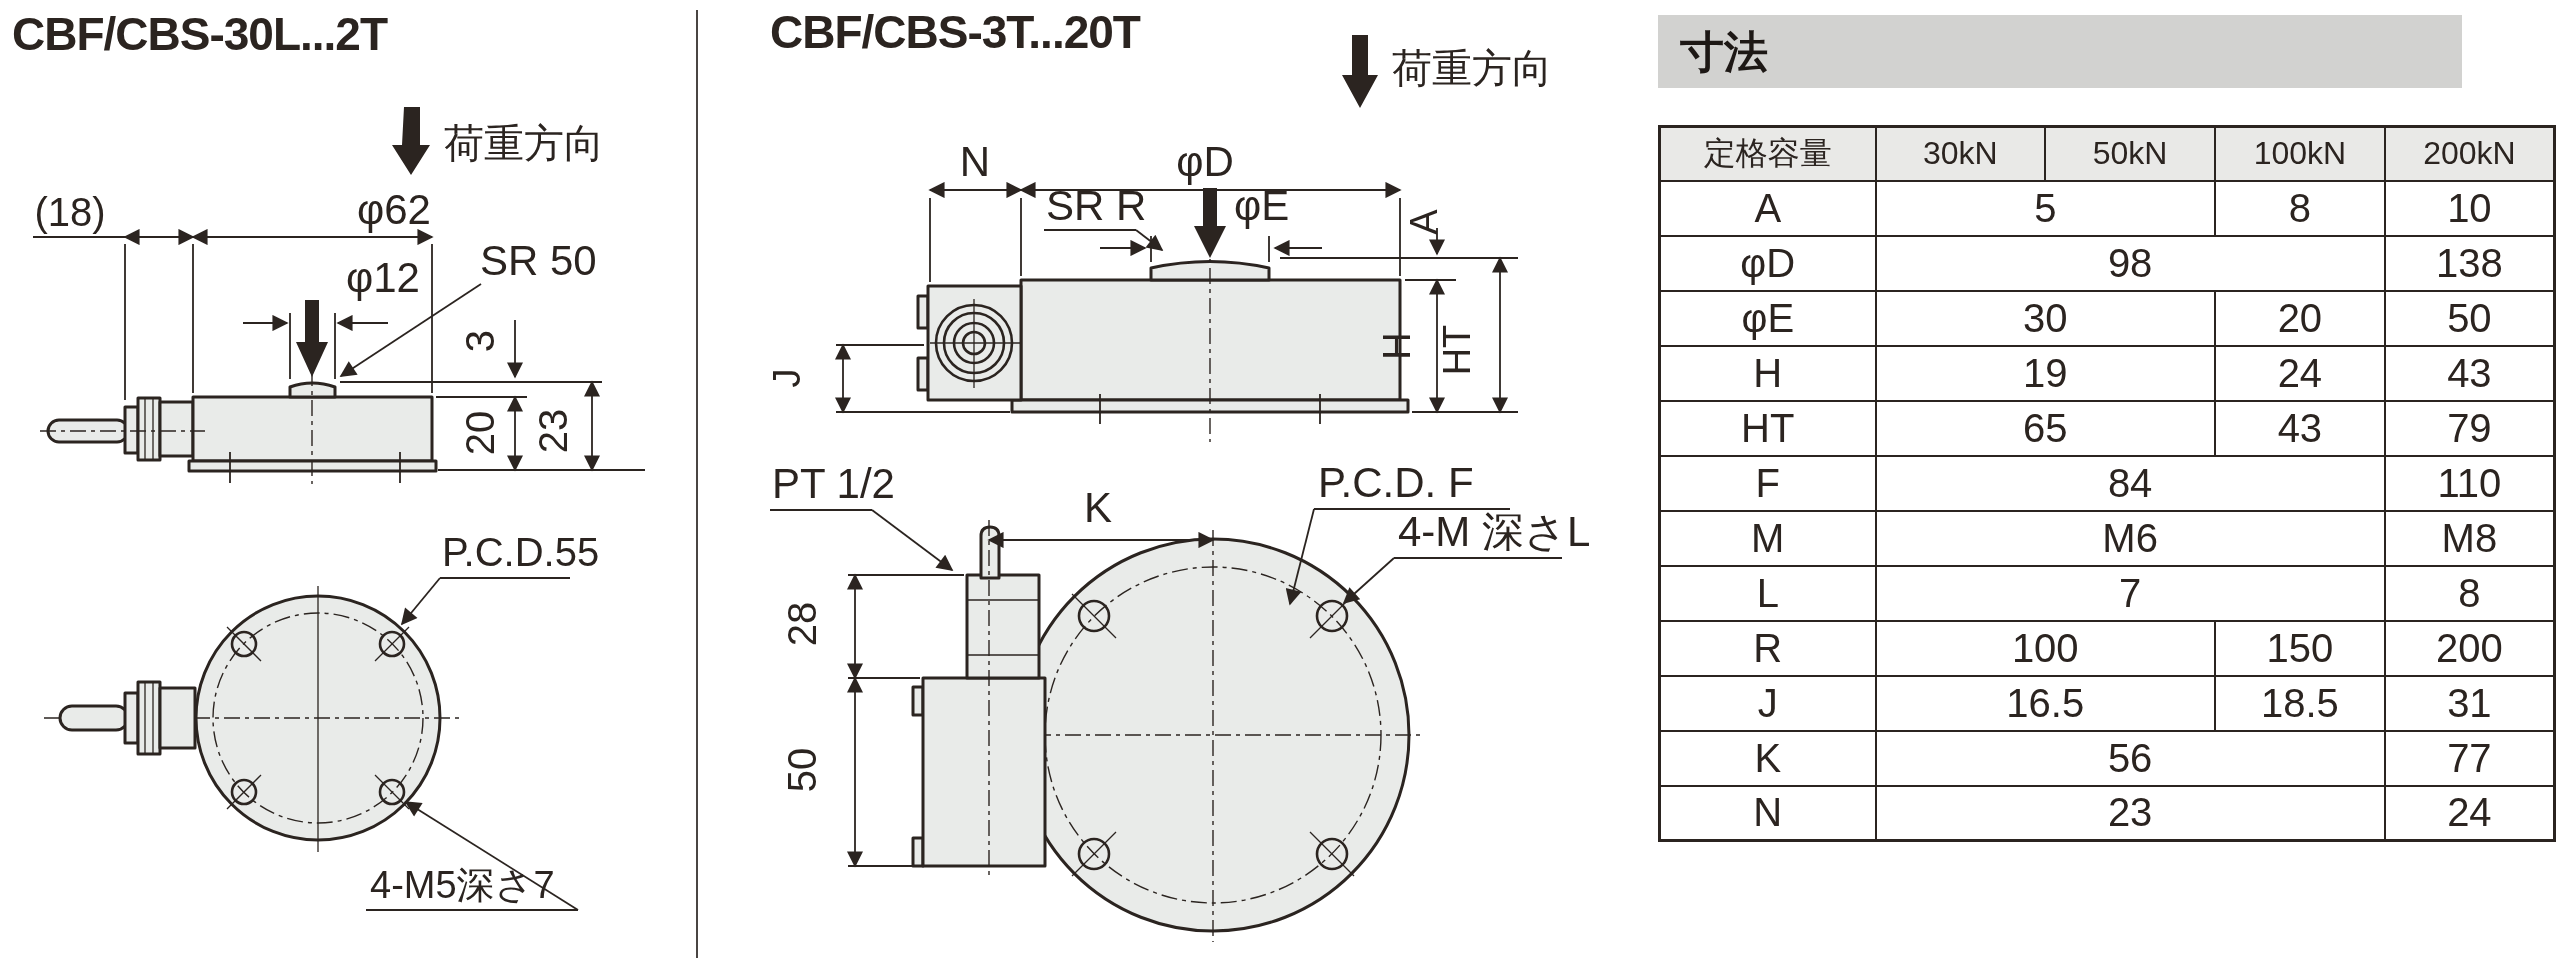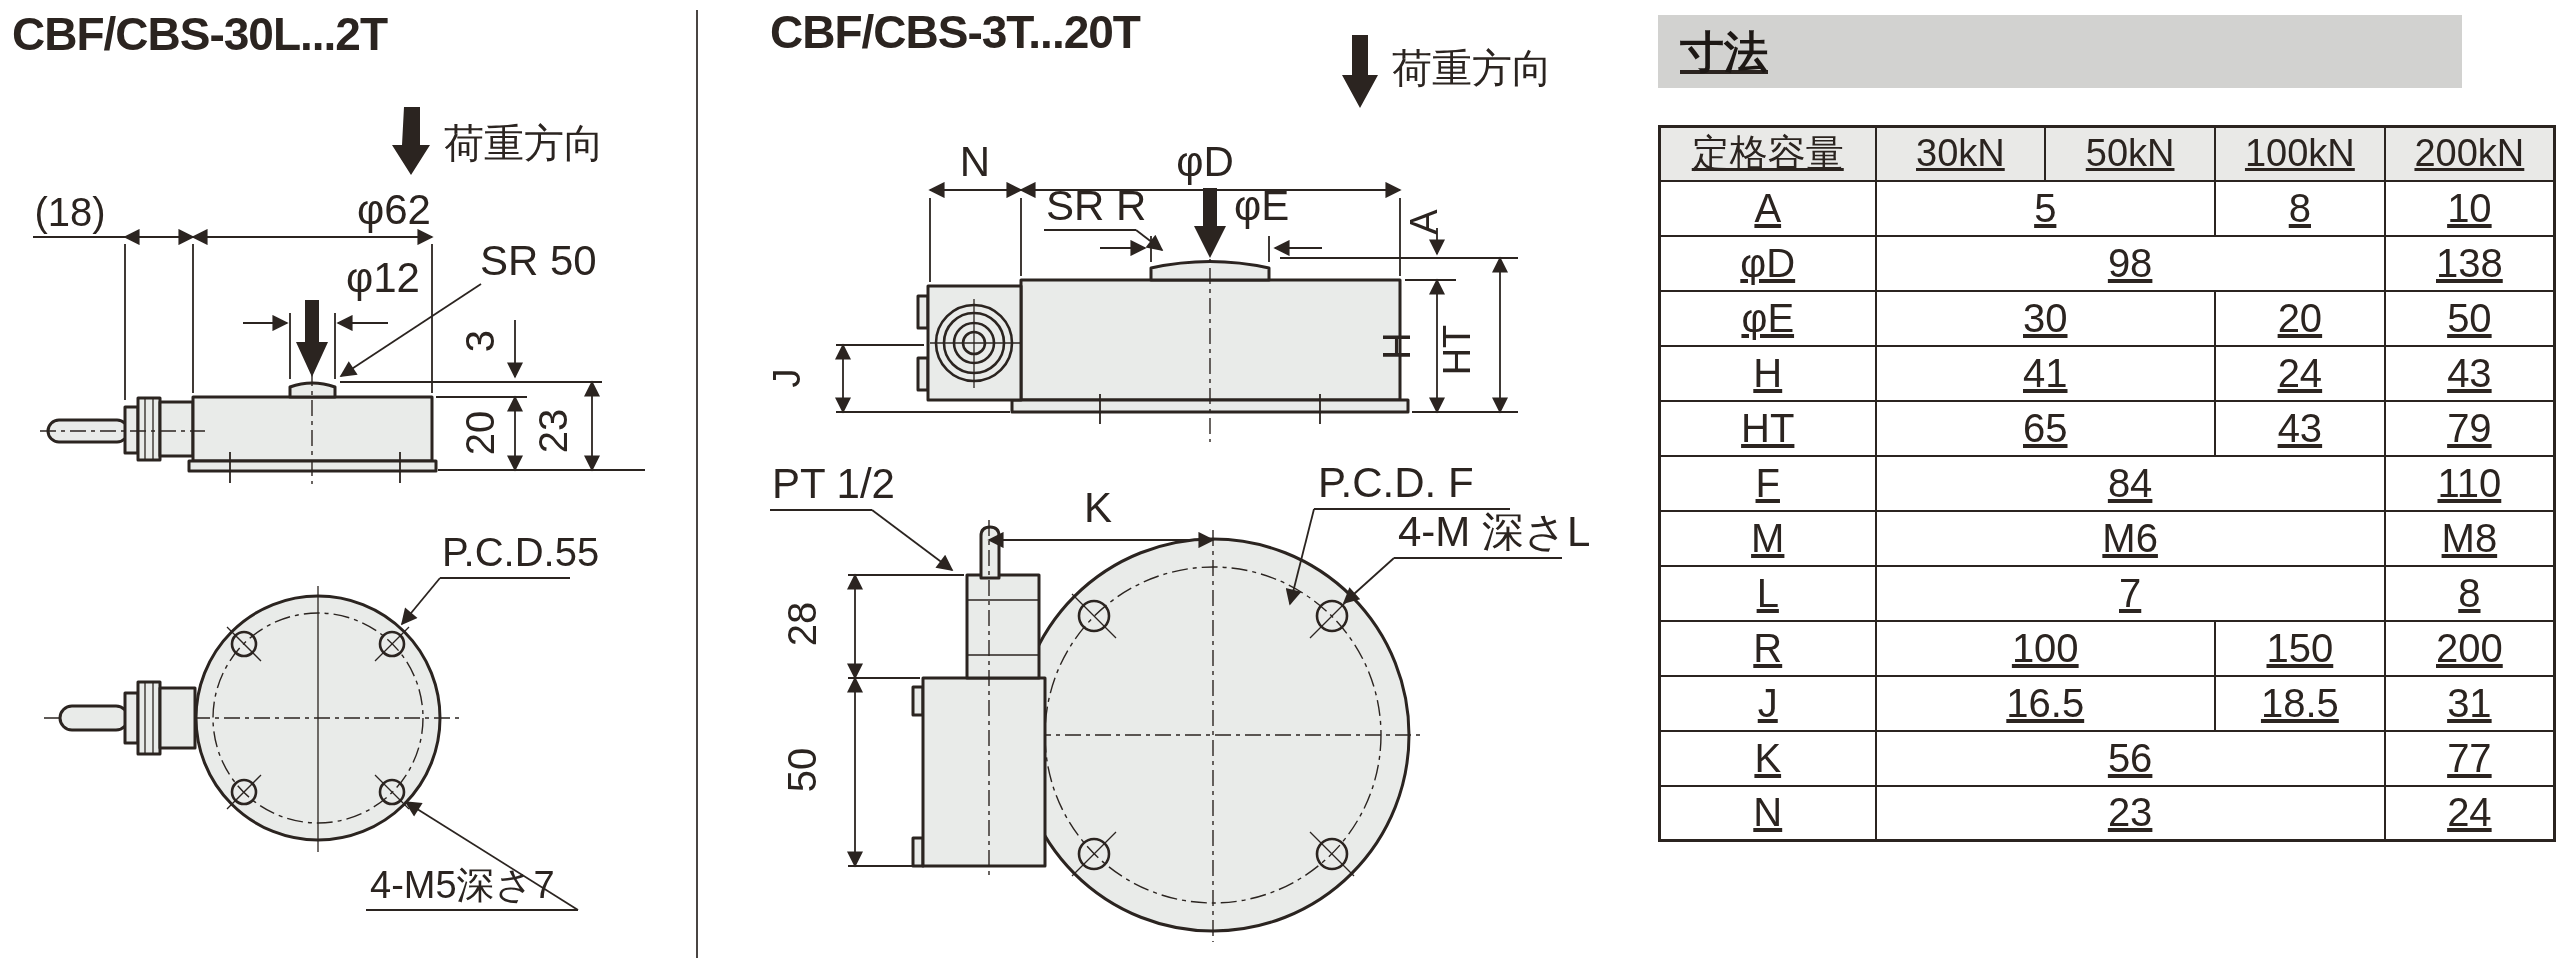--- a/index.html
+++ b/index.html
@@ -16,34 +16,34 @@
   .t-dim-s { font-size:40px; }
   .t-dim-xs{ font-size:38px; }
   .part  { fill:#e9ebe9; stroke:#2b2420; stroke-width:3; stroke-linejoin:round; }
   .hole  { fill:none; stroke:#2b2420; stroke-width:2.6; }
   .dim   { stroke:#2b2420; stroke-width:1.8; fill:none; }
   .thin  { stroke:#2b2420; stroke-width:1.3; fill:none; }
   .cl    { stroke:#2b2420; stroke-width:1.4; fill:none; stroke-dasharray:16 5 4 5; }
   .solid { fill:#2b2420; stroke:none; }
   .divider { stroke:#4a4543; stroke-width:2; }
 
-  .panel { position:absolute; left:1658px; top:0; width:804px;text-decoration:underline; }
+  .panel { position:absolute; left:1658px; top:0; width:804px; }
   .heading-bar {
     margin-top:15px; height:73px; background:#d2d2d0;
     font-size:44px; font-weight:800; line-height:73px; padding-left:22px; color:#1d1815;
   }
   table.spec {
     margin-top:37px; width:898px; table-layout:fixed;
     border-collapse:collapse; border:3px solid #2b2420;
   }
   table.spec th, table.spec td {
     border:2px solid #2b2420; text-align:center; vertical-align:middle;
     font-weight:400; color:#2b2420; background:#ffffff;
   }
-  table.spec th { height:54px; background:#e9e9e7; font-size:38px; }
+  table.spec th { height:54px; background:#e9e9e7; font-size:32px; }
   table.spec td { height:55px; font-size:40px; }
   col.c-label { width:216px; }
 </style>
 </head>
 <body>
 
 <div class="page">
 
   <svg width="1657" height="972" viewBox="0 0 1657 972">
     <defs>
@@ -263,21 +263,21 @@
           <td>138</td>
         </tr>
         <tr>
           <td>φE</td>
           <td colspan="2">30</td>
           <td>20</td>
           <td>50</td>
         </tr>
         <tr>
           <td>H</td>
-          <td colspan="2">41</td>
+          <td colspan="2">19</td>
           <td>24</td>
           <td>43</td>
         </tr>
         <tr>
           <td>HT</td>
           <td colspan="2">65</td>
           <td>43</td>
           <td>79</td>
         </tr>
         <tr>

